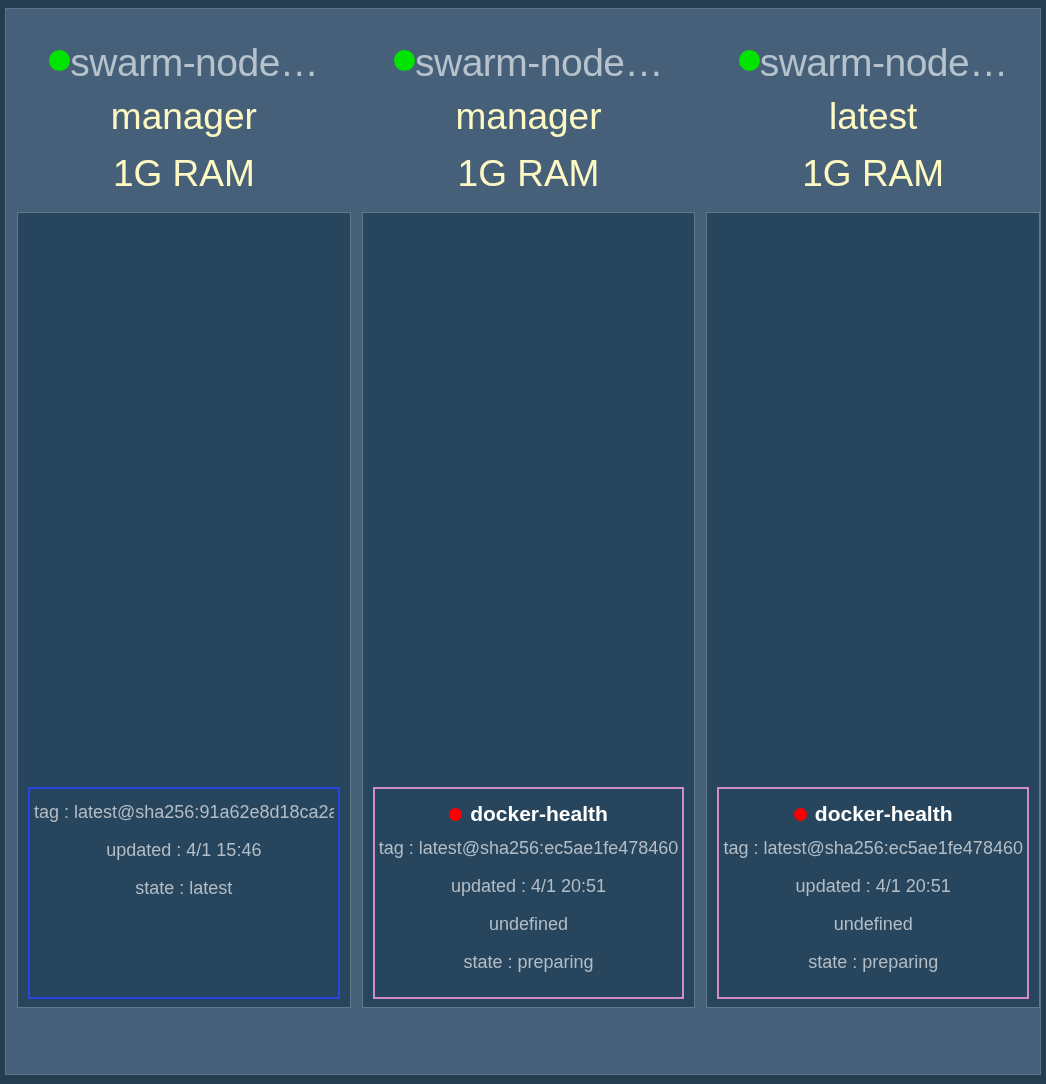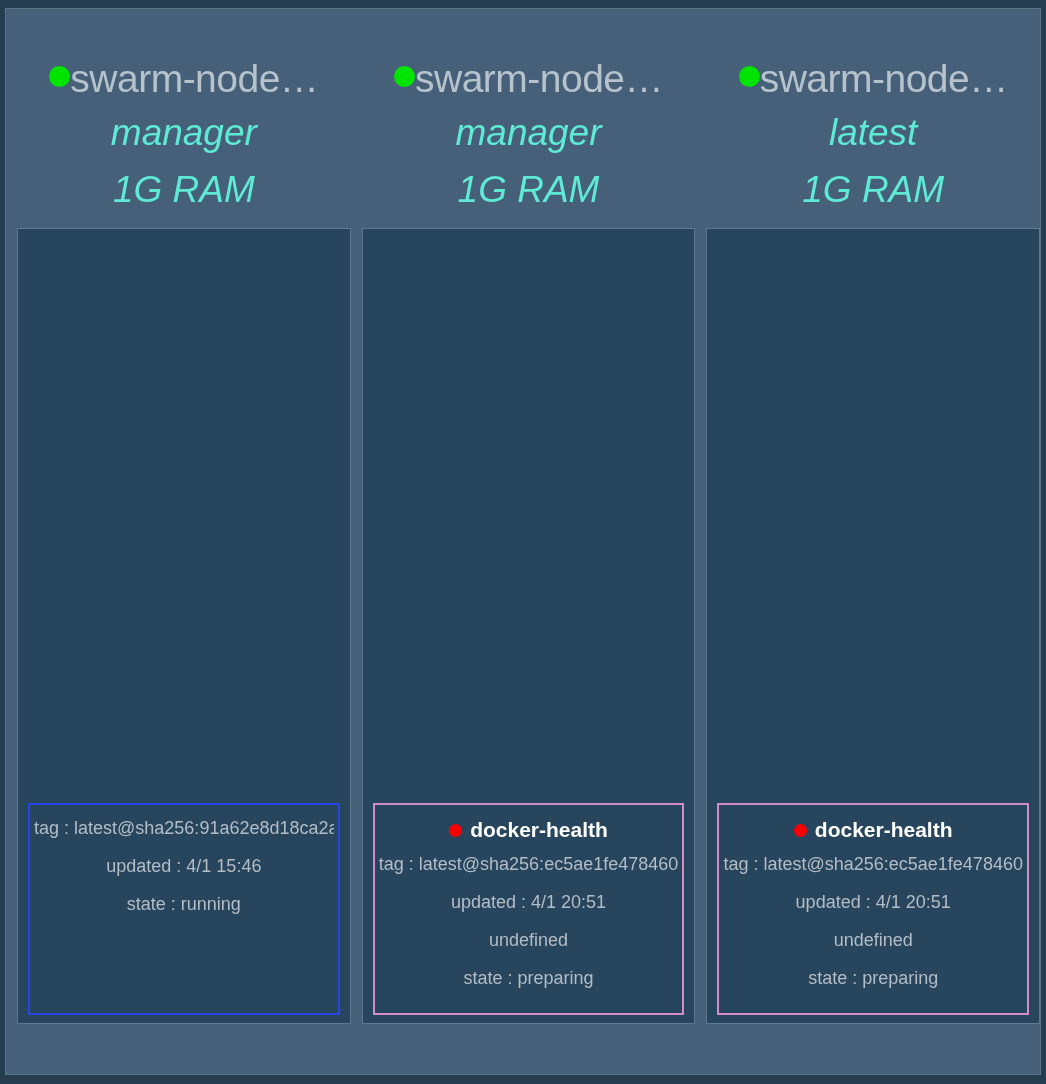--- a/index.html
+++ b/index.html
@@ -22,21 +22,21 @@
     background: #466079;
     border: 1px solid #5d7489;
     box-sizing: border-box;
     overflow: hidden;
   }
 
   
   #nodes-row {
     position: absolute;
     left: 0;
-    top: 16px;
+    top: 0;
     width: 100%;
     display: flex;
     flex-direction: row;
     align-items: flex-start;
   }
 
   .node {
     width: 336px;
     margin-left: 11px;
     box-sizing: border-box;
@@ -67,22 +67,21 @@
     top: -2px;
   }
 
   .node-name {
     vertical-align: middle;
   }
 
   .node-role, .node-mem {
     font-size: 37px;
     line-height: 57px;
-    color: #5eead4;
-    font-style: italic;
+    color: #fef9c3;
   }
 
   
   .node-body {
     margin-top: 10px;
     height: 796px;
     background: #27455c;
     border: 1px solid #5f798e;
     box-sizing: border-box;
     position: relative;
@@ -148,21 +147,21 @@
         <div class="node-header">
           <div class="node-title-line"><span class="node-dot" style="background: rgb(0, 228, 0);"></span><span class="node-name">swarm-node…</span></div>
           <div class="node-role">manager</div>
           <div class="node-mem">1G RAM</div>
         </div>
         <div class="node-body">
           <div class="tasks-area">
             <div class="task-card" style="border-color: rgb(41, 69, 224);">
               <div class="task-line">tag : latest@sha256:91a62e8d18ca2a</div>
               <div class="task-line">updated : 4/1 15:46</div>
-              <div class="task-line">state : running</div>
+              <div class="task-line">state : latest</div>
             </div>
           </div>
         </div>
       </div>
       <div class="node">
         <div class="node-header">
           <div class="node-title-line"><span class="node-dot" style="background: rgb(0, 228, 0);"></span><span class="node-name">swarm-node…</span></div>
           <div class="node-role">manager</div>
           <div class="node-mem">1G RAM</div>
         </div>

